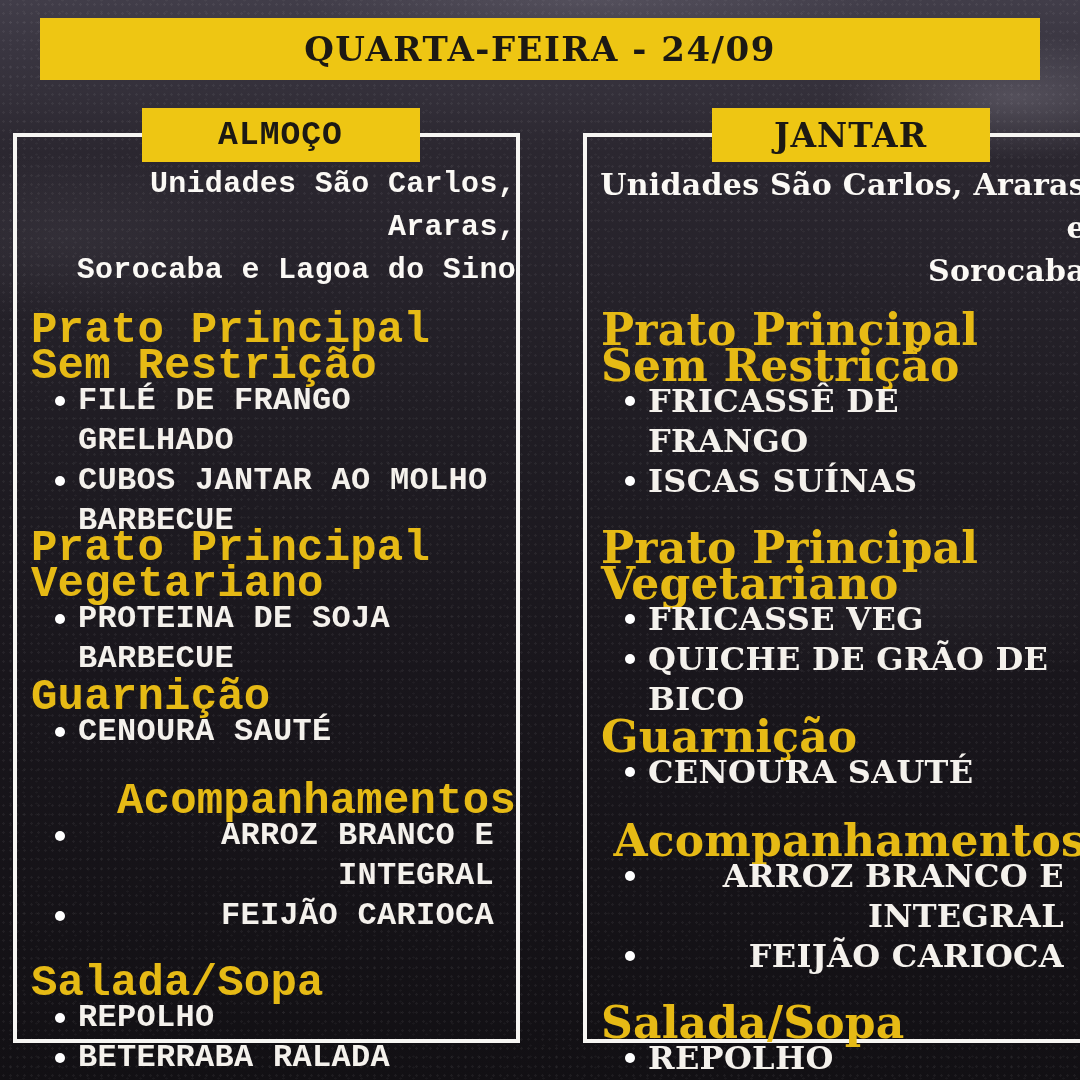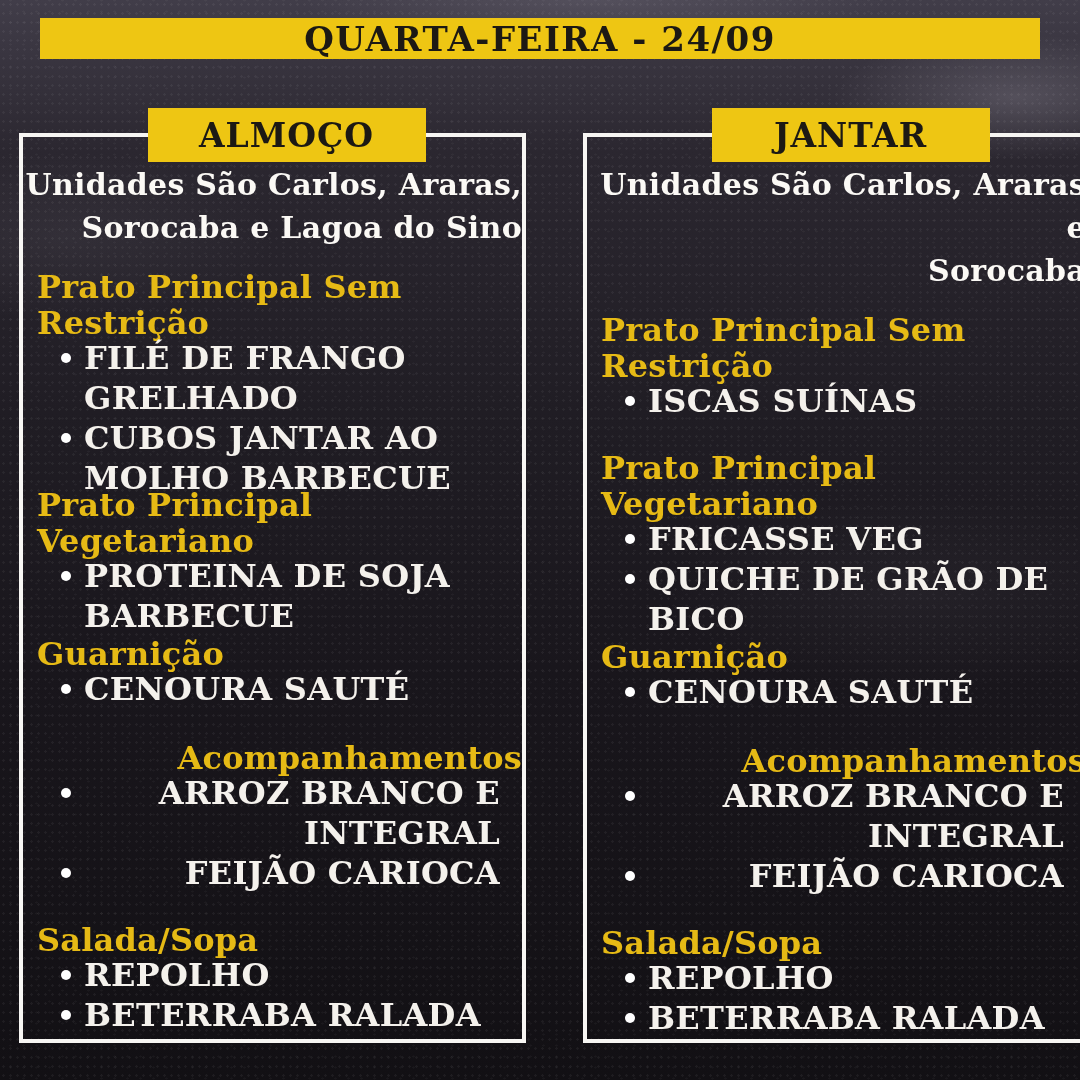--- a/index.html
+++ b/index.html
@@ -21,46 +21,46 @@
   .board::after{
     content:"";position:absolute;inset:0;
     background-image:
       radial-gradient(rgba(255,255,255,0.05) 1px, transparent 1.3px),
       radial-gradient(rgba(255,255,255,0.035) 1px, transparent 1.5px);
     background-size:7px 9px, 13px 11px;
     background-position:0 0, 4px 6px;
   }
   
   .banner{
-    position:absolute;left:40px;right:40px;top:18px;height:41px;
+    position:absolute;left:40px;right:40px;top:18px;height:62px;
     background:#EEC613;color:#1c1914;
     display:flex;align-items:center;justify-content:center;
     font-size:34px;letter-spacing:1.5px;
   }
   
   .column{
     position:absolute;top:133px;height:902px;width:499px;
     border:4px solid #f7f6f3;
   }
-  .col-left{left:19px;}
+  .col-left{left:13px;font-family:Liberation Mono, monospace;}
   .col-right{left:583px;}
   .tab{
     position:absolute;top:-29px;left:calc(50% + 14px);transform:translateX(-50%);
     min-width:258px;height:54px;padding:0 10px;
     background:#EEC613;color:#1c1914;
     display:flex;align-items:center;justify-content:center;
     font-size:33px;letter-spacing:1px;white-space:nowrap;
   }
   .units{
     margin-top:26px;text-align:right;
     color:#fbf9f5;font-size:30px;line-height:43px;letter-spacing:0.3px;
   }
   .sections{padding-left:14px;}
   .section .heading{
-    margin:0;color:#E6BA15;font-size:32px;line-height:36px;
+    margin:0;color:#E6BA15;font-size:44px;line-height:36px;
     font-weight:bold;letter-spacing:0.2px;
   }
   .items{list-style:none;margin:-3px 0 0;padding:0;}
   .item{
     position:relative;padding-left:47px;max-width:416px;
     color:#f4f1ec;font-size:32px;line-height:40px;letter-spacing:0.3px;
   }
   .item::before{
     content:"";position:absolute;left:24px;top:15px;width:10px;height:10px;
     border-radius:50%;background:#ffffff;
@@ -131,20 +131,21 @@
 <section class="column col-right">
   <div class="tab">JANTAR</div>
   <div class="units">
       <div>Unidades São Carlos, Araras e</div>
       <div>Sorocaba</div>
     </div>
   <div class="sections">
   <div class="section section-1">
     <h2 class="heading">Prato Principal Sem Restrição</h2>
     <ul class="items">
+          <li class="item">FRICASSÊ DE FRANGO</li>
           <li class="item">ISCAS SUÍNAS</li>
         </ul>
   </div>
 
   <div class="section section-2">
     <h2 class="heading">Prato Principal Vegetariano</h2>
     <ul class="items">
           <li class="item">FRICASSE VEG</li>
           <li class="item">QUICHE DE GRÃO DE BICO</li>
         </ul>

